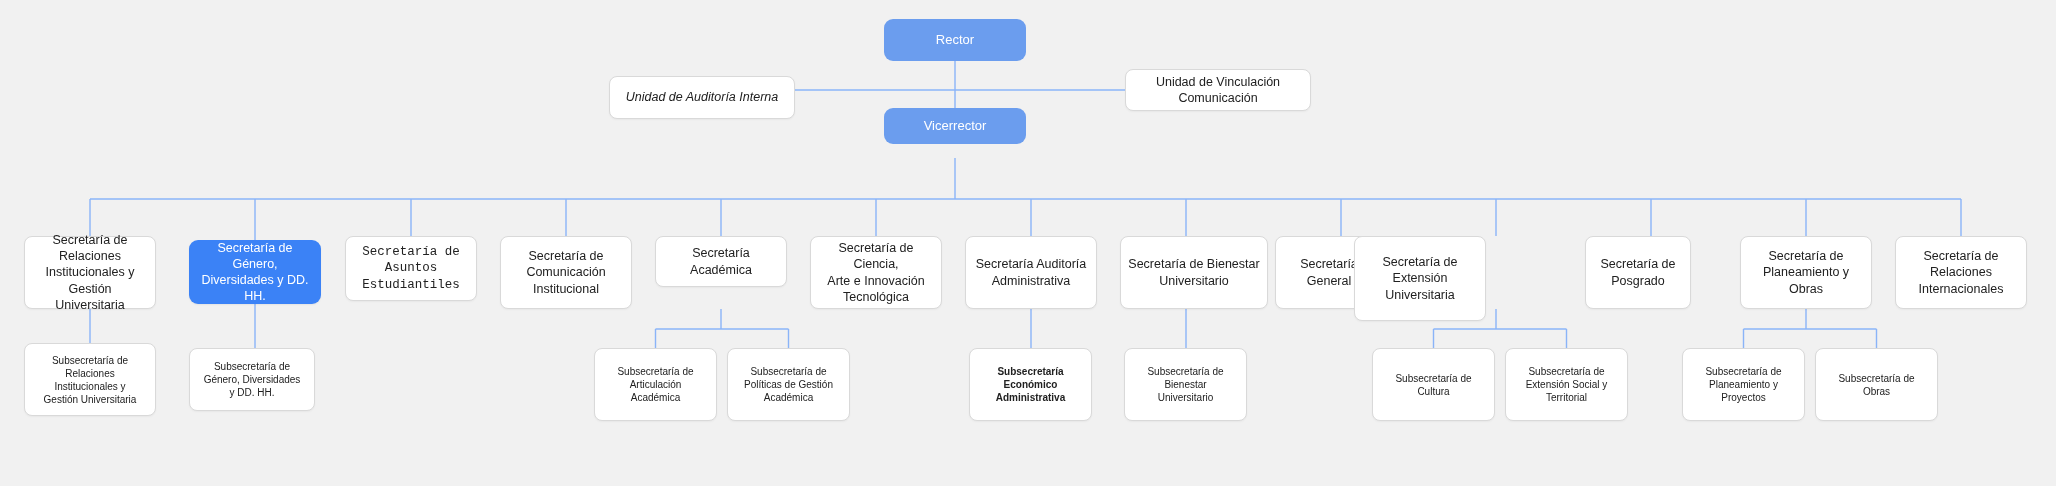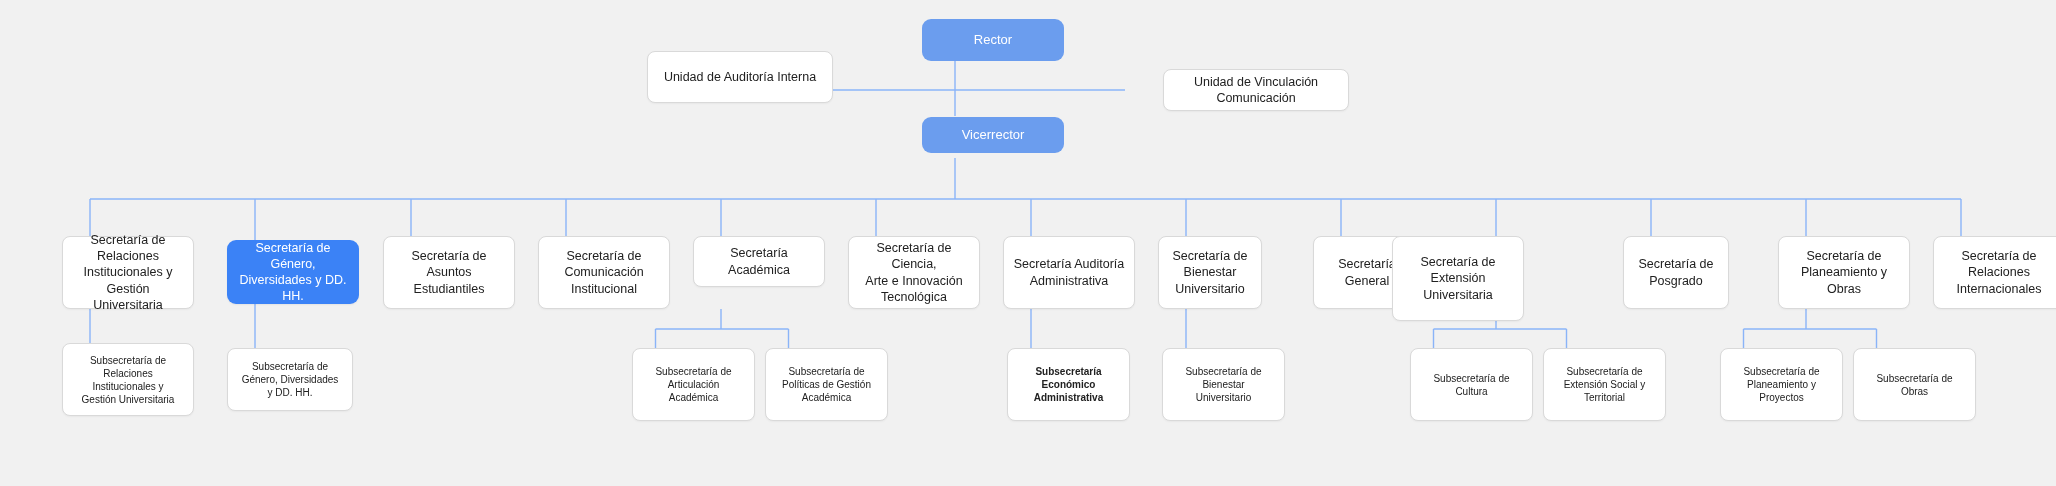--- a/index.html
+++ b/index.html
@@ -32,21 +32,20 @@
     position: absolute;
     box-sizing: border-box;
     display: flex;
     align-items: center;
     justify-content: flex-end;
     text-align: center;
     border-radius: 8px;
     line-height: 1.30;
     padding: 16px 7px;
     z-index: 2;
-    margin-left: 38px;
   }
   .node .label {
     display: block;
     width: 100%;
     white-space: pre-line;
   }
   .node.primary {
     background: #6b9dee;
     color: #ffffff;
     border: none;
@@ -112,60 +111,60 @@
         <path d="M 1806 309 L 1806 329"></path>
         <path d="M 1743.5 329 L 1876.5 329"></path>
         <path d="M 1743.5 329 L 1743.5 348"></path>
         <path d="M 1876.5 329 L 1876.5 348"></path>
       </g>
   </svg>
   <div id="node-layer">
       <div class="node primary" style="left: 884px; top: 19px; width: 142px; height: 42px;">
         <span class="label">Rector</span>
       </div>
-      <div class="node primary" style="left: 884px; top: 117px; width: 142px; height: 36px;">
+      <div class="node primary" style="left: 884px; top: 108px; width: 142px; height: 36px;">
         <span class="label">Vicerrector</span>
       </div>
-      <div class="node plain" style="left: 609px; top: 51px; width: 186px; height: 52px;">
+      <div class="node plain" style="left: 609px; top: 76px; width: 186px; height: 43px; font-style: italic;">
         <span class="label">Unidad de Auditoría Interna</span>
       </div>
       <div class="node plain" style="left: 1125px; top: 69px; width: 186px; height: 42px;">
         <span class="label">Unidad de Vinculación Comunicación</span>
       </div>
       <div class="node plain" style="left: 24px; top: 236px; width: 132px; height: 73px;">
         <span class="label">Secretaría de Relaciones
 Institucionales y Gestión
 Universitaria</span>
       </div>
       <div class="node highlight" style="left: 189px; top: 240px; width: 132px; height: 64px;">
         <span class="label">Secretaría de Género,
 Diversidades y DD. HH.</span>
       </div>
-      <div class="node plain" style="left: 345px; top: 236px; width: 132px; height: 73px;">
+      <div class="node plain" style="left: 345px; top: 236px; width: 132px; height: 65px; font-family: Liberation Mono, monospace;">
         <span class="label">Secretaría de Asuntos
 Estudiantiles</span>
       </div>
       <div class="node plain" style="left: 500px; top: 236px; width: 132px; height: 73px;">
         <span class="label">Secretaría de
 Comunicación
 Institucional</span>
       </div>
       <div class="node plain" style="left: 655px; top: 236px; width: 132px; height: 51px;">
         <span class="label">Secretaría Académica</span>
       </div>
       <div class="node plain" style="left: 810px; top: 236px; width: 132px; height: 73px;">
         <span class="label">Secretaría de Ciencia,
 Arte e Innovación
 Tecnológica</span>
       </div>
       <div class="node plain" style="left: 965px; top: 236px; width: 132px; height: 73px;">
         <span class="label">Secretaría Auditoría
 Administrativa</span>
       </div>
-      <div class="node plain" style="left: 1120px; top: 236px; width: 104px; height: 73px;">
+      <div class="node plain" style="left: 1120px; top: 236px; width: 148px; height: 73px;">
         <span class="label">Secretaría de Bienestar
 Universitario</span>
       </div>
       <div class="node plain" style="left: 1275px; top: 236px; width: 108px; height: 73px;">
         <span class="label">Secretaría General</span>
       </div>
       <div class="node plain" style="left: 1354px; top: 236px; width: 132px; height: 85px;">
         <span class="label">Secretaría de Extensión
 Universitaria</span>
       </div>

